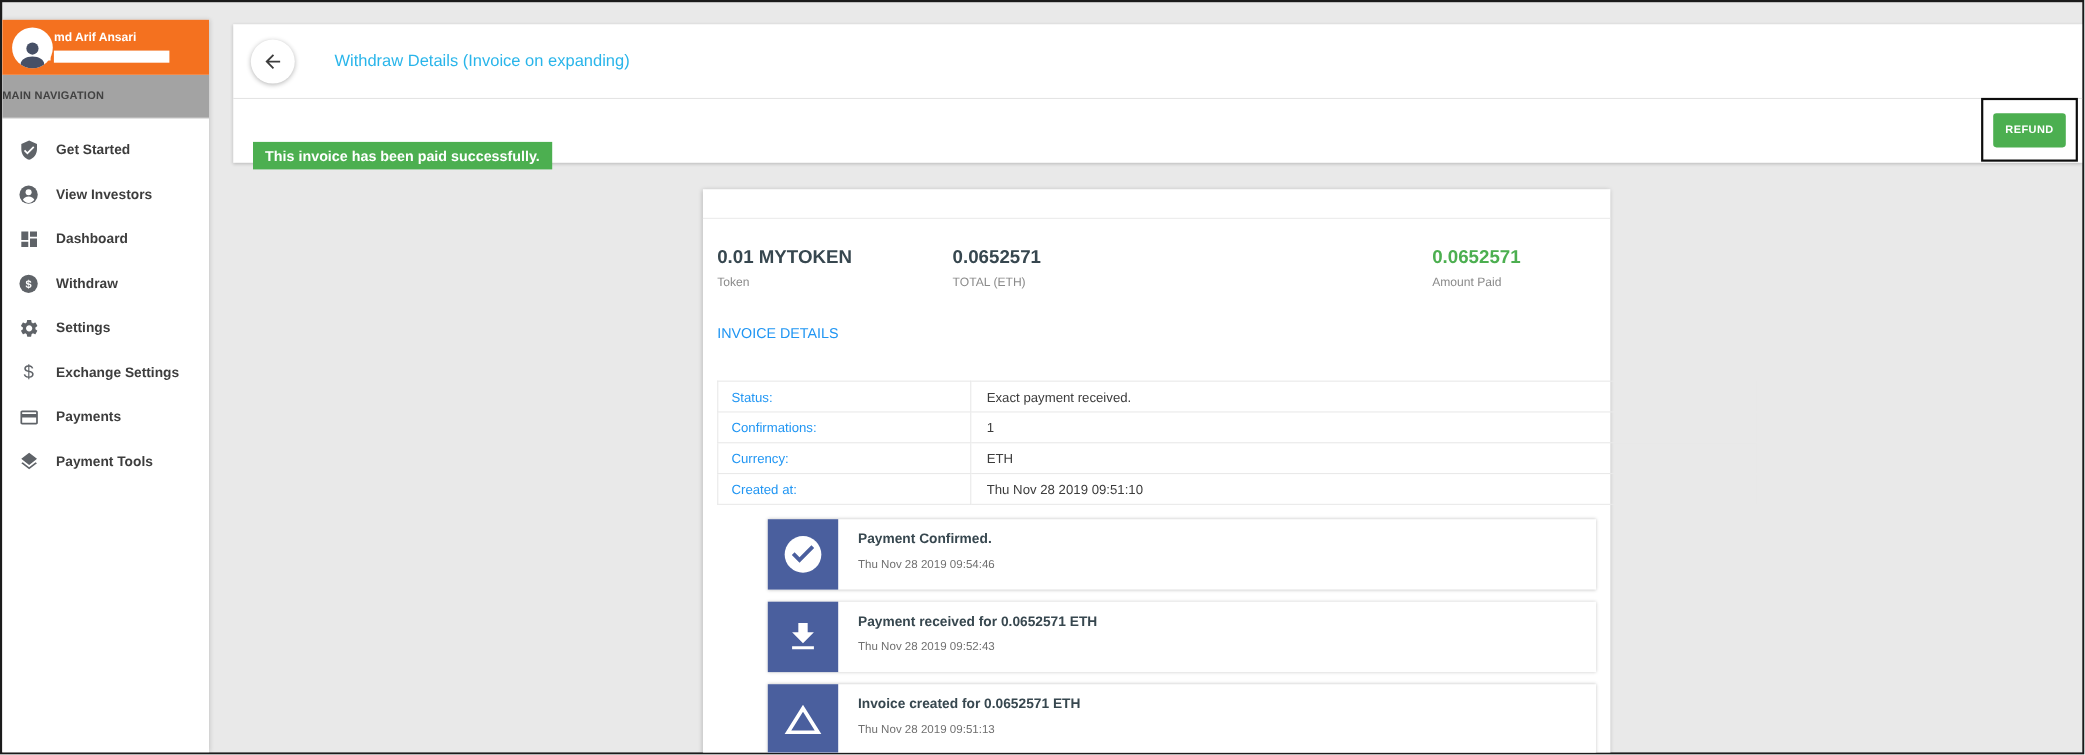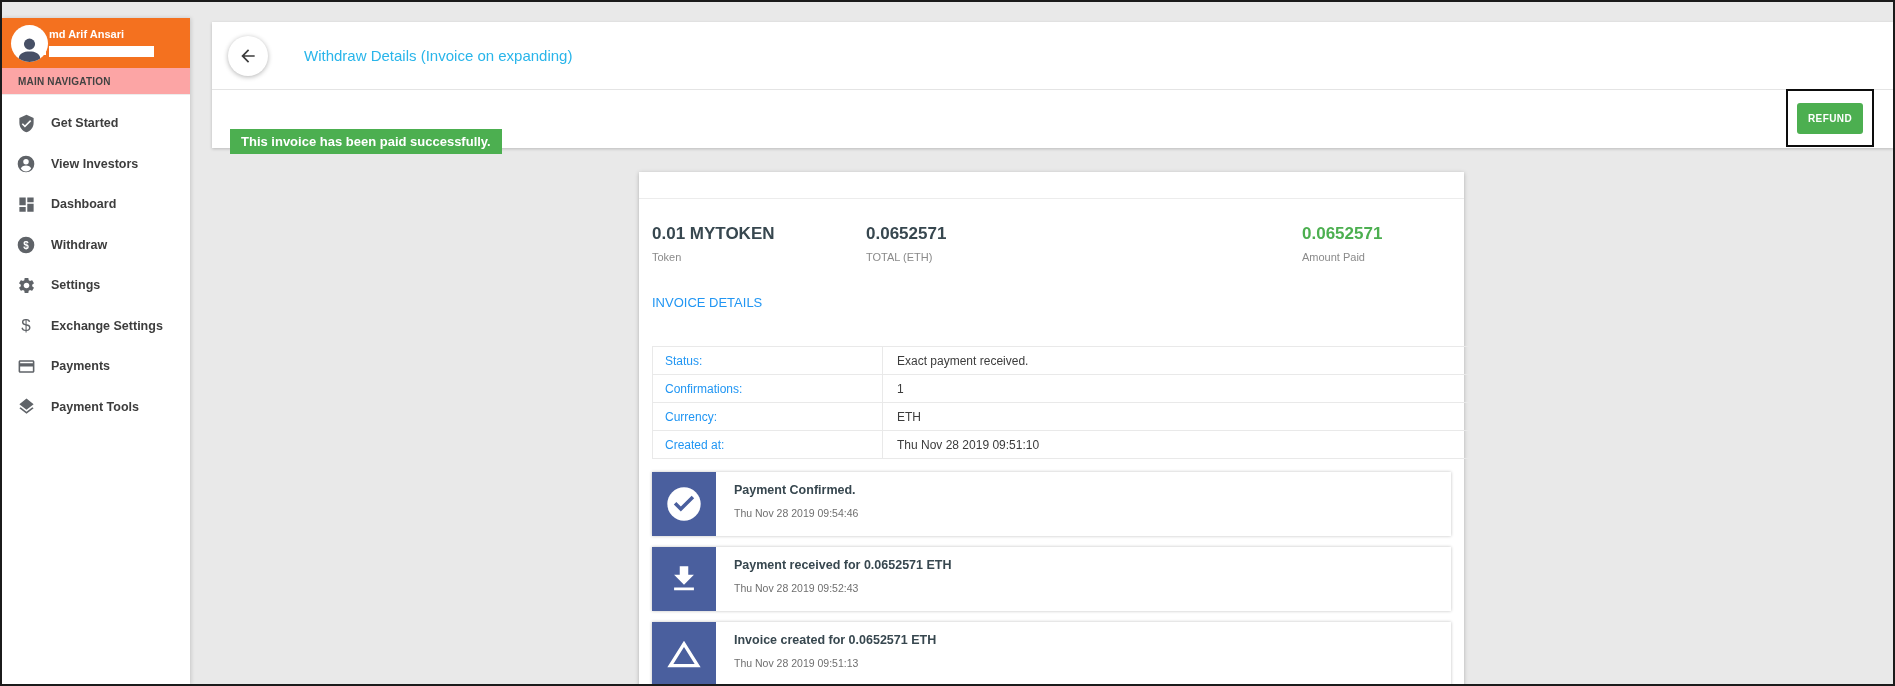--- a/index.html
+++ b/index.html
@@ -10,56 +10,56 @@
     font-family:"Liberation Sans",sans-serif;
   }
   
   .sidebar{position:absolute;left:0;top:16px;bottom:0;width:188px;background:#fff;box-shadow:1px 0 4px rgba(0,0,0,.15);}
   .profile{height:50px;background:var(--orange,#f4711f);position:relative;}
   .avatar{position:absolute;left:9px;top:7px;width:37px;height:37px;border-radius:50%;background:#fff;overflow:hidden;}
   .avatar svg{position:absolute;left:3px;bottom:-2px;}
   .profile-name{position:absolute;left:47px;top:10px;color:#fff;font-size:11px;font-weight:700;}
   .redact-bar{position:absolute;left:47px;top:28px;width:105px;height:11px;background:#fff;}
   .redact-notch{position:absolute;left:40px;top:30px;width:4px;height:7px;background:#fff;}
-  .nav-section{height:27px;background:#fca5a5;border-bottom:1px solid #ededed;display:flex;align-items:center;
-    padding-left:16px;font-size:10px;font-weight:700;color:#424242;letter-spacing:.2px;}
+  .nav-section{height:40px;background:#a3a3a3;border-bottom:1px solid #ededed;display:flex;align-items:center;
+    padding-left:0;font-size:10px;font-weight:700;color:#424242;letter-spacing:.2px;}
   .nav{padding-top:8px;}
   .nav-item{height:40.5px;display:flex;align-items:center;padding-left:14px;cursor:pointer;}
   .nav-icon{width:20px;height:20px;margin-right:15px;color:#5f6368;display:flex;align-items:center;justify-content:center;}
   .dollar-glyph{font-size:17px;color:#5f6368;line-height:1;}
   .nav-label{font-size:12.5px;font-weight:700;color:#3d3d3d;}
   
   .panel{position:absolute;left:210px;top:20px;right:0;height:126px;background:#fff;box-shadow:0 1px 3px rgba(0,0,0,.2);}
   .panel-top{height:68px;display:flex;align-items:center;border-bottom:1px solid #e4e4e4;}
   .back-btn{width:40px;height:40px;border-radius:50%;background:#fff;border:none;box-shadow:0 1px 5px rgba(0,0,0,.3);
     margin-left:16px;display:flex;align-items:center;justify-content:center;color:#3c3c3c;cursor:pointer;padding:0;}
   .page-title{margin-left:36px;font-size:15px;color:var(--title_blue,#29b5ea);}
   .banner{position:absolute;left:18px;top:83px;background:var(--green,#4caf50);color:#fff;font-weight:700;
     font-size:13px;padding:5px 11px;margin-top:24px;}
   
-  .refund-box{position:absolute;top:87px;right:19px;width:88px;height:58px;border:2px solid #0d0d0d;background:#fff;
+  .refund-box{position:absolute;top:87px;right:4px;width:88px;height:58px;border:2px solid #0d0d0d;background:#fff;
     display:flex;align-items:center;justify-content:center;}
   .refund-btn{background:var(--green,#4caf50);color:#fff;border:none;border-radius:3px;font-size:10px;font-weight:700;
     letter-spacing:.4px;padding:10px 11px;cursor:pointer;font-family:"Liberation Sans",sans-serif;}
   
   .card{position:absolute;left:637px;top:170px;width:825px;height:560px;background:#fff;box-shadow:0 1px 4px rgba(0,0,0,.25);}
   .card-top{height:27px;border-bottom:1px solid #ececec;}
   .summary{display:flex;padding:25px 14px 20px 13px;gap:36px;}
   .summary .s-col:nth-child(1){width:178px;}
   .summary .s-col:nth-child(2){width:400px;}
   .summary .s-col:nth-child(3){flex:1;}
   .s-value{font-size:17px;font-weight:700;color:var(--dark_text,#37474f);}
   .s-label{font-size:11px;color:#8a8a8a;margin-top:7px;}
   .details-heading{margin:12px 0 12px 13px;font-size:13px;font-weight:400;color:var(--link_blue,#2196f3);}
   .details-table{margin-left:13px;width:946px;border-collapse:collapse;margin-top:36px;}
   .details-table td{border:1px solid #e9e9e9;height:28px;font-size:12px;}
   .td-label{width:230px;padding-left:12px;color:var(--link_blue,#2196f3);}
   .td-value{padding-left:14px;color:#3c3c3c;}
   .timeline{margin:13px 13px 0 13px;}
-  .t-row{display:flex;height:64px;margin-bottom:11px;background:#fff;box-shadow:0 0 3px rgba(0,0,0,.25);}
+  .t-row{display:flex;height:64px;margin-bottom:11px;background:#fff;box-shadow:0 0 3px rgba(0,0,0,.25);margin-left:46px;}
   .t-icon{width:64px;min-width:64px;background:var(--timeline_blue,#4a5f9e);display:flex;align-items:center;justify-content:center;}
   .t-body{padding:11px 0 0 18px;}
   .t-title{font-size:12.5px;font-weight:700;color:var(--dark_text,#37474f);}
   .t-time{font-size:10.5px;color:#6f6f6f;margin-top:10px;}
 </style>
 </head>
 <body>
 
 <div class="screen">
 

